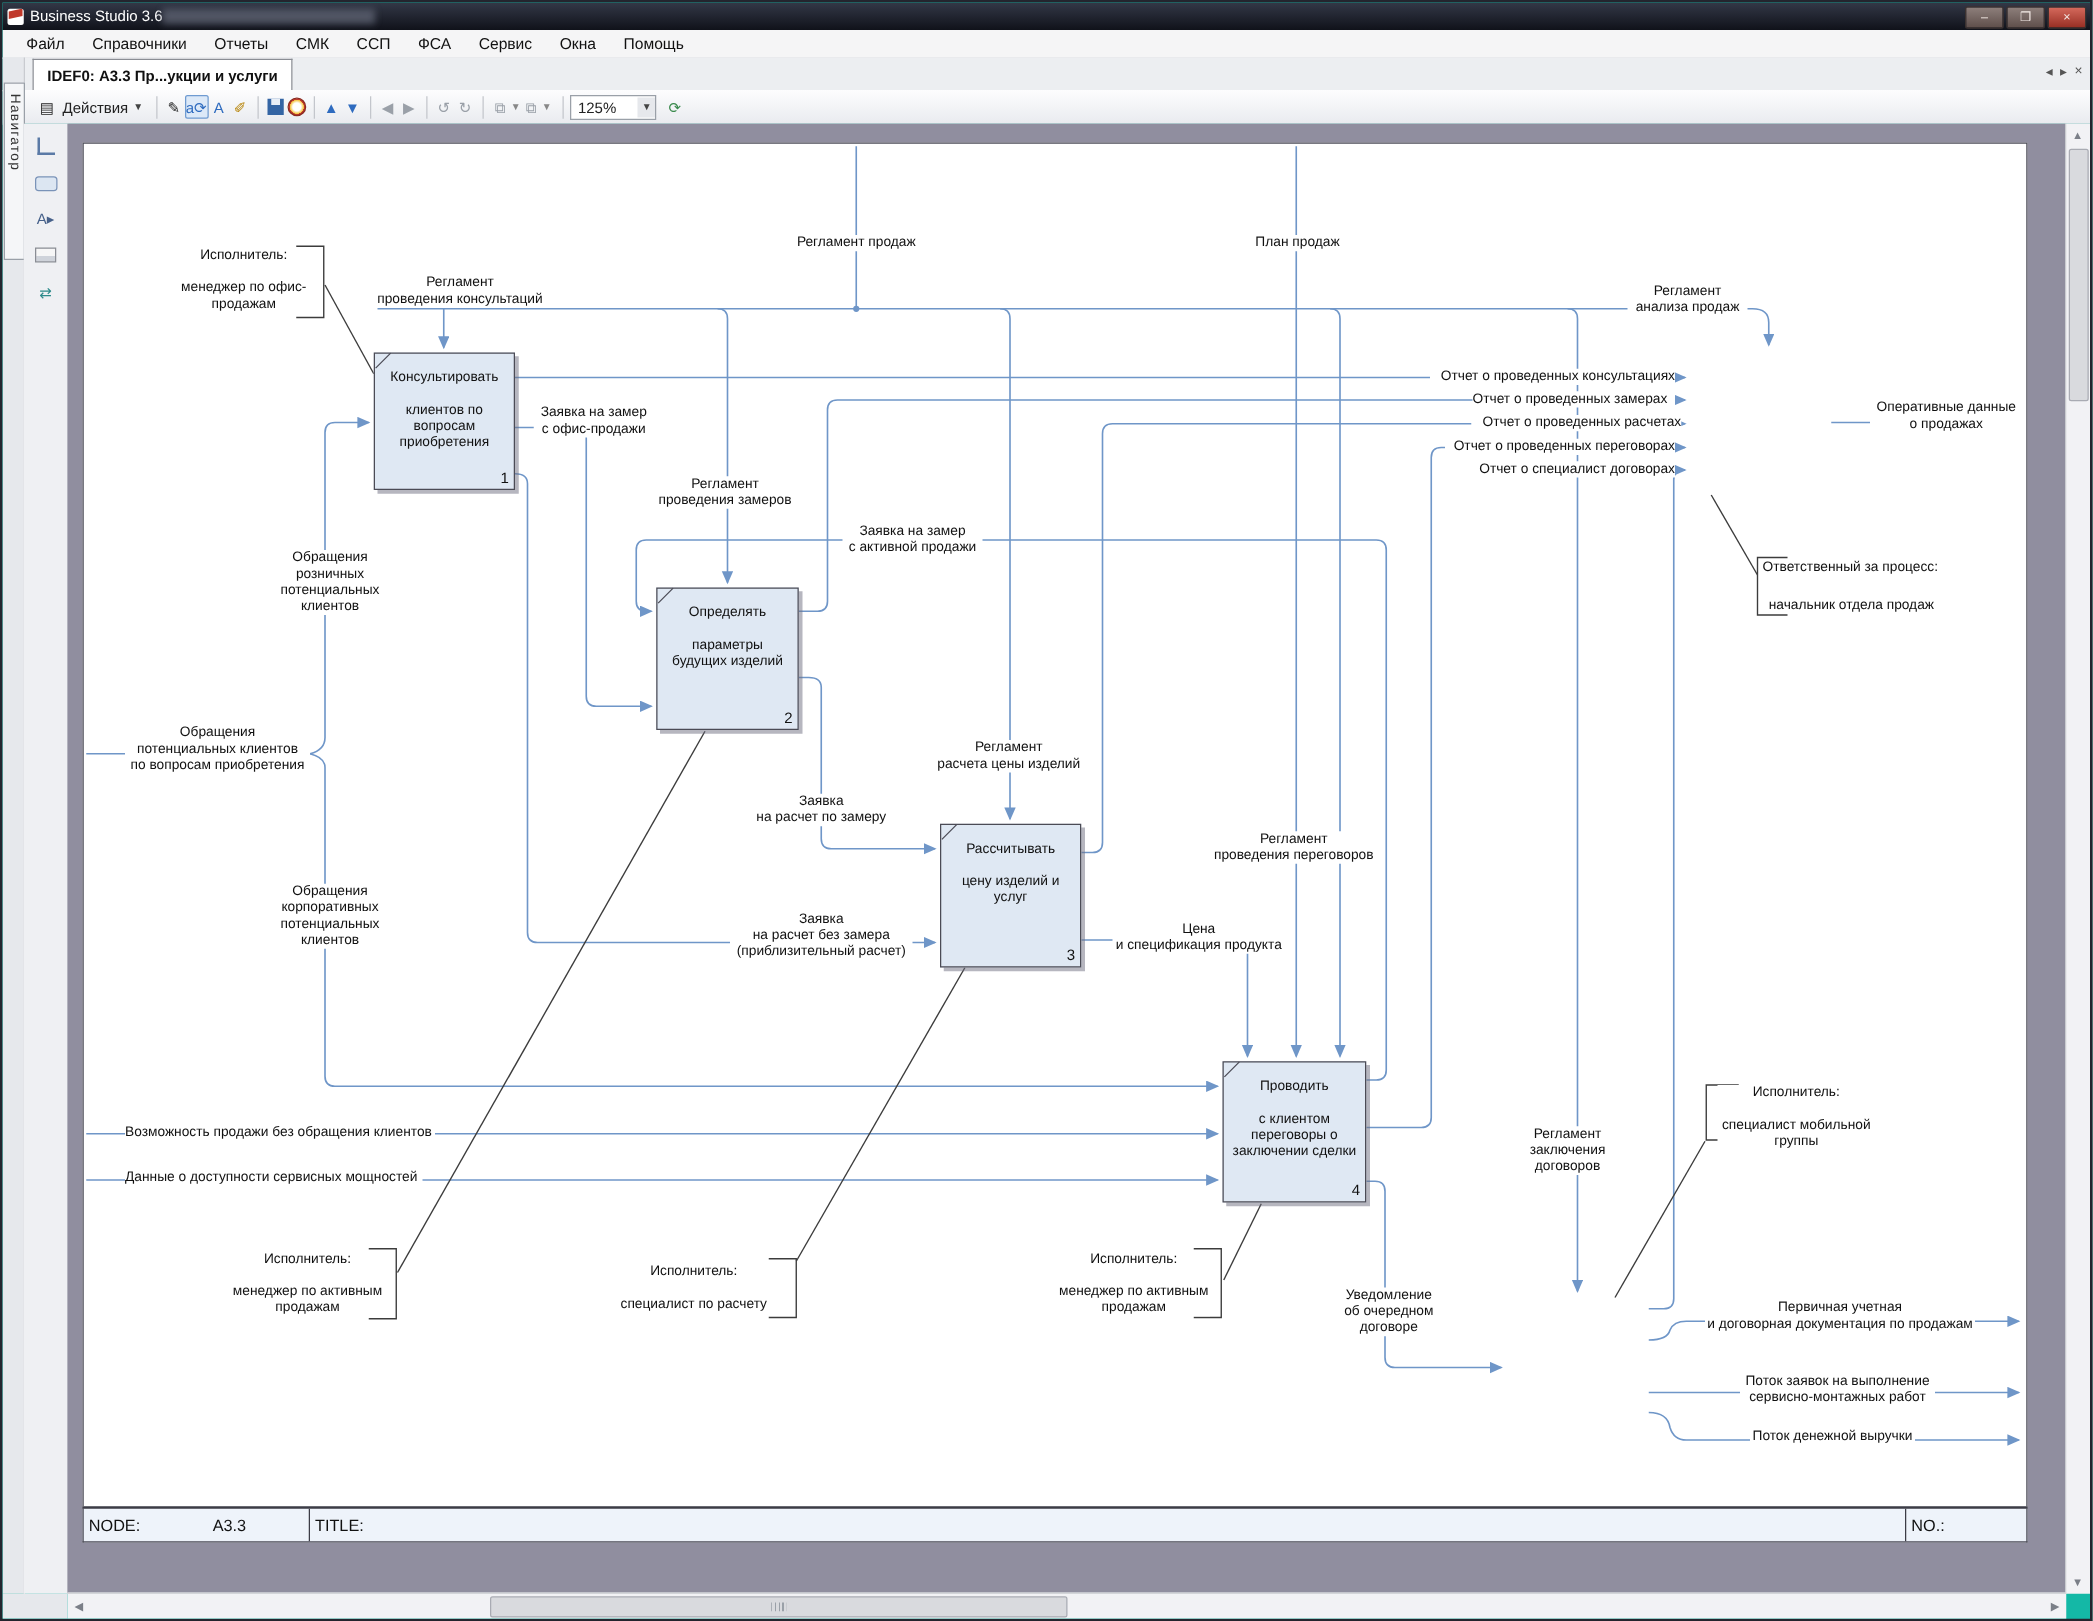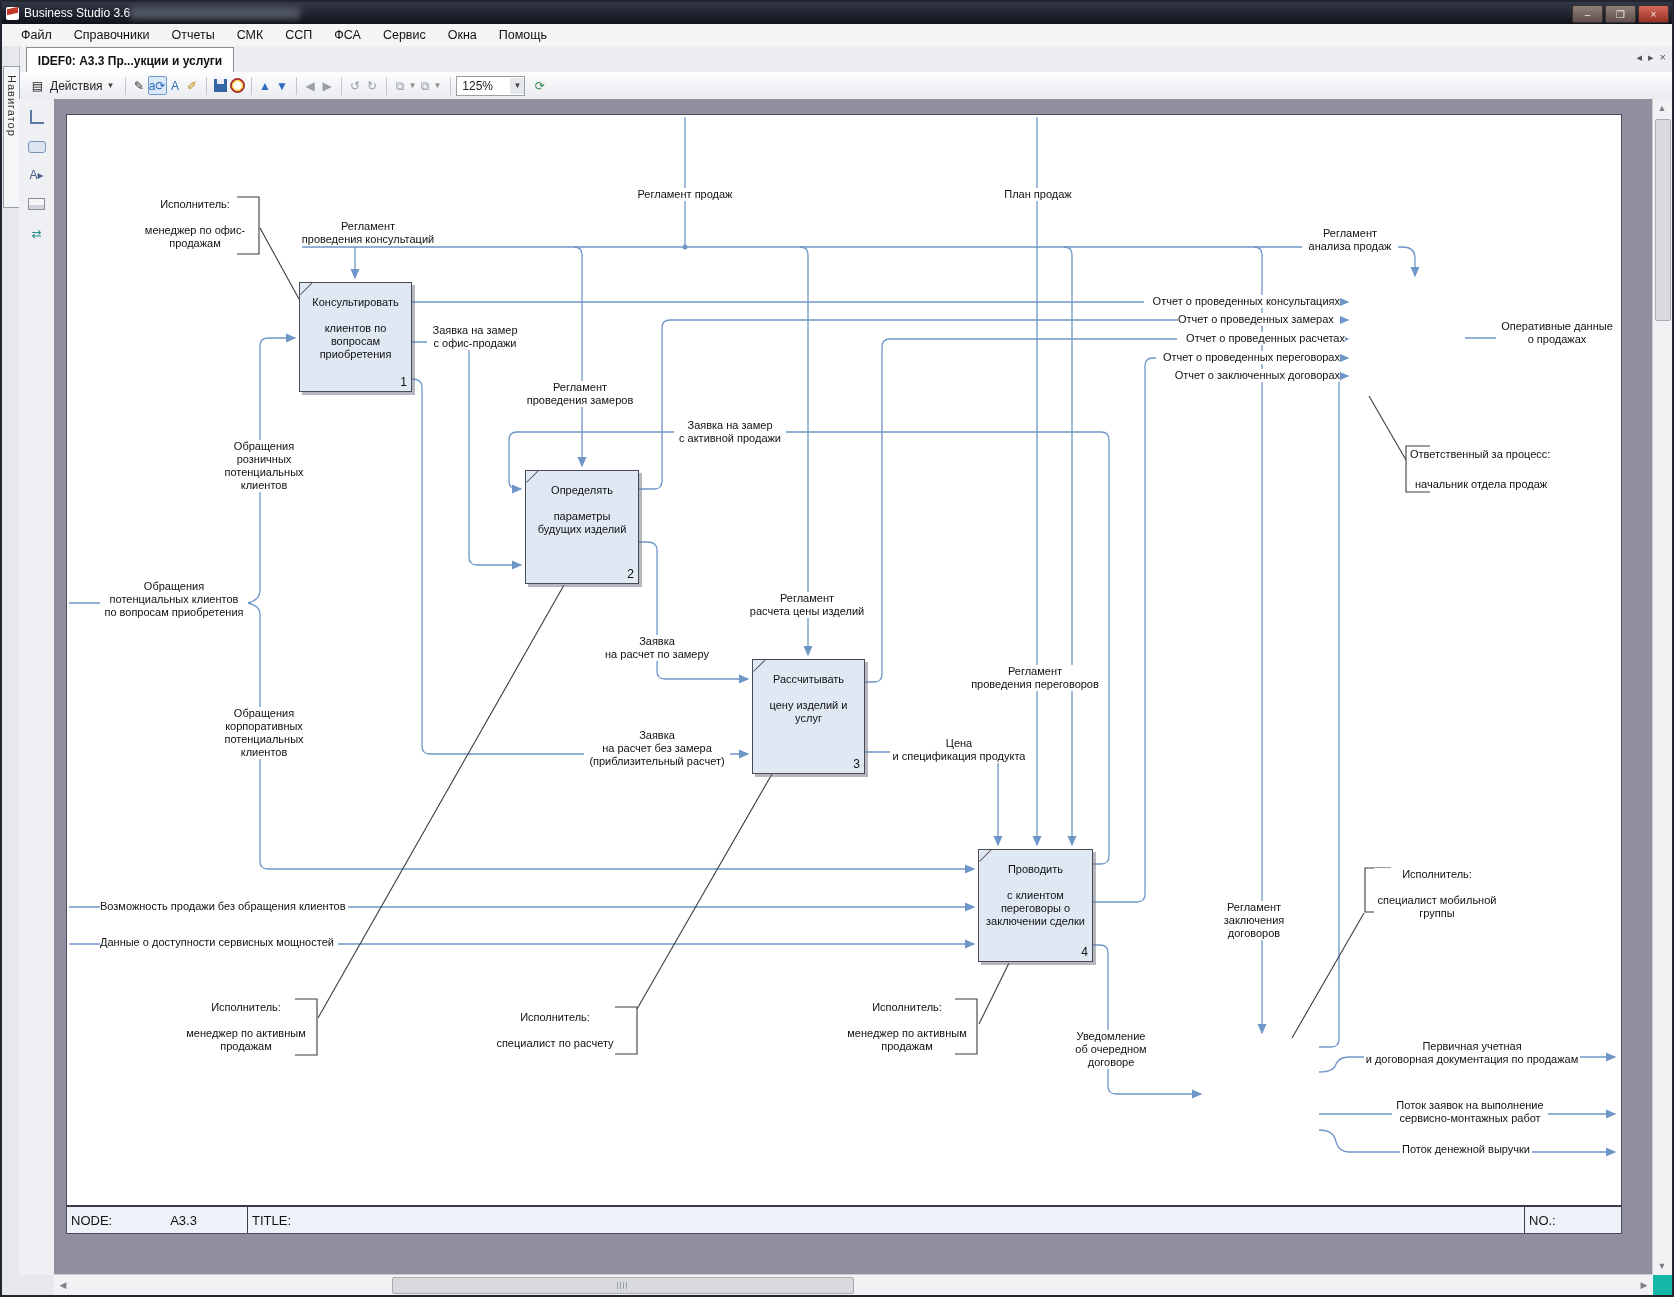--- a/index.html
+++ b/index.html
@@ -304,21 +304,21 @@
       <div class="flabel" style="left: 968px; top: 663px; width: 130px; text-align: center;">Регламент
 проведения переговоров</div>
       <div class="flabel" style="left: 888px; top: 735px; width: 138px; text-align: center;">Цена
 и спецификация продукта</div>
       <div class="flabel" style="left: 98px; top: 898px; width: 248px; text-align: left;">Возможность продажи без обращения клиентов</div>
       <div class="flabel" style="left: 98px; top: 934px; width: 238px; text-align: left;">Данные о доступности сервисных мощностей</div>
       <div class="flabel" style="left: 1142px; top: 293px; width: 196px; text-align: right;">Отчет о проведенных консультациях</div>
       <div class="flabel" style="left: 1176px; top: 311px; width: 162px; text-align: left;">Отчет о проведенных замерах</div>
       <div class="flabel" style="left: 1175px; top: 330px; width: 168px; text-align: right;">Отчет о проведенных расчетах</div>
       <div class="flabel" style="left: 1154px; top: 349px; width: 184px; text-align: right;">Отчет о проведенных переговорах</div>
-      <div class="flabel" style="left: 1166px; top: 367px; width: 172px; text-align: right;">Отчет о заключенных договорах</div>
+      <div class="flabel" style="left: 1166px; top: 367px; width: 172px; text-align: right;">Отчет о специалист договорах</div>
       <div class="flabel" style="left: 1478px; top: 318px; width: 122px; text-align: center; margin-left: 16px;">Оперативные данные
 о продажах</div>
       <div class="flabel" style="left: 1408px; top: 446px; width: 160px; text-align: left;">Ответственный за процесс:</div>
       <div class="flabel" style="left: 1413px; top: 476px; width: 150px; text-align: left;">начальник отдела продаж</div>
       <div class="flabel" style="left: 1372px; top: 866px; width: 126px; text-align: center;">Исполнитель:
 
 специалист мобильной
 группы</div>
       <div class="flabel" style="left: 1213px; top: 899px; width: 78px; text-align: center;">Регламент
 заключения

